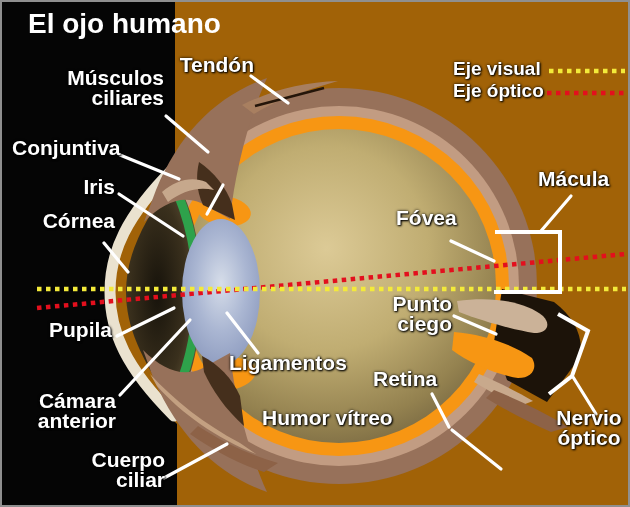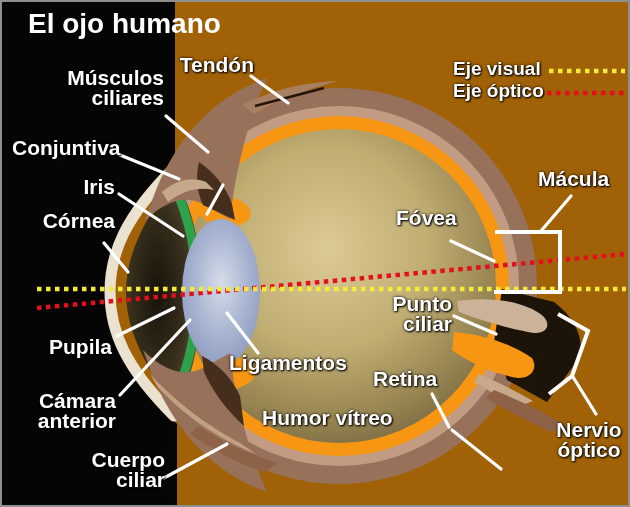--- a/index.html
+++ b/index.html
@@ -131,25 +131,25 @@
 
   <div class="lbl ra" style="left:150px;top:53px;width:102px;">Tendón</div>
   <div class="lbl ra" style="left:28px;top:66px;width:134px;">Músculos
 ciliares</div>
   <div class="lbl ra" style="left:10px;top:136px;width:103px;">Conjuntiva</div>
   <div class="lbl ra" style="left:18px;top:209px;width:95px;">Córnea</div>
   <div class="lbl ra" style="left:30px;top:175px;width:83px;">Iris</div>
   <div class="lbl ca" style="left:394px;top:206px;width:60px;">Fóvea</div>
   <div class="lbl" style="left:536px;top:167px;width:76px;">Mácula</div>
   <div class="lbl ra" style="left:368px;top:292px;width:82px;">Punto
-ciliar</div>
-  <div class="lbl ra" style="left:16px;top:335px;width:94px;">Pupila</div>
+ciego</div>
+  <div class="lbl ra" style="left:16px;top:318px;width:94px;">Pupila</div>
   <div class="lbl" style="left:227px;top:351px;width:100px;">Ligamentos</div>
   <div class="lbl ra" style="left:18px;top:389px;width:96px;">Cámara
 anterior</div>
   <div class="lbl" style="left:260px;top:406px;width:132px;">Humor vítreo</div>
   <div class="lbl" style="left:371px;top:367px;width:64px;text-align:center;">Retina</div>
   <div class="lbl ra" style="left:78px;top:448px;width:85px;">Cuerpo
 ciliar</div>
-  <div class="lbl ca" style="left:554px;top:418px;width:66px;">Nervio
+  <div class="lbl ca" style="left:554px;top:406px;width:66px;">Nervio
 óptico</div>
 
 </div>
 
 </body></html>

